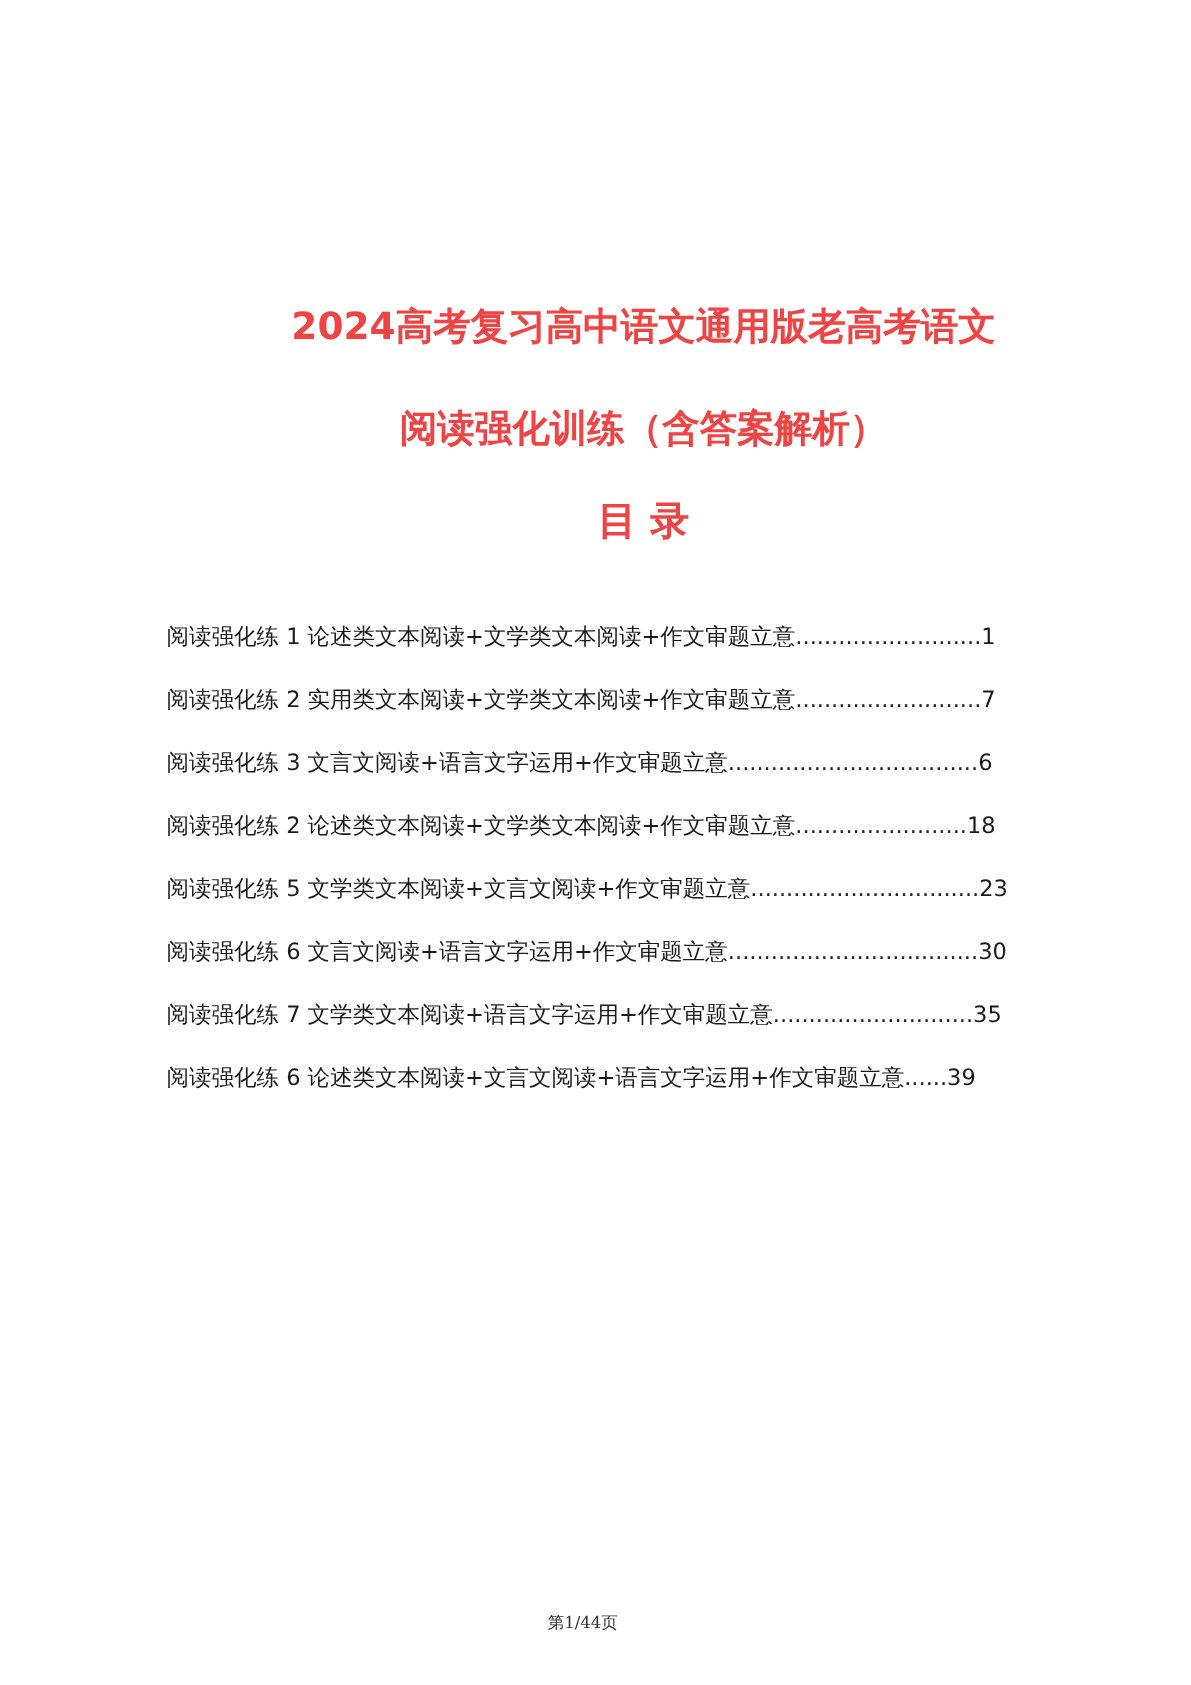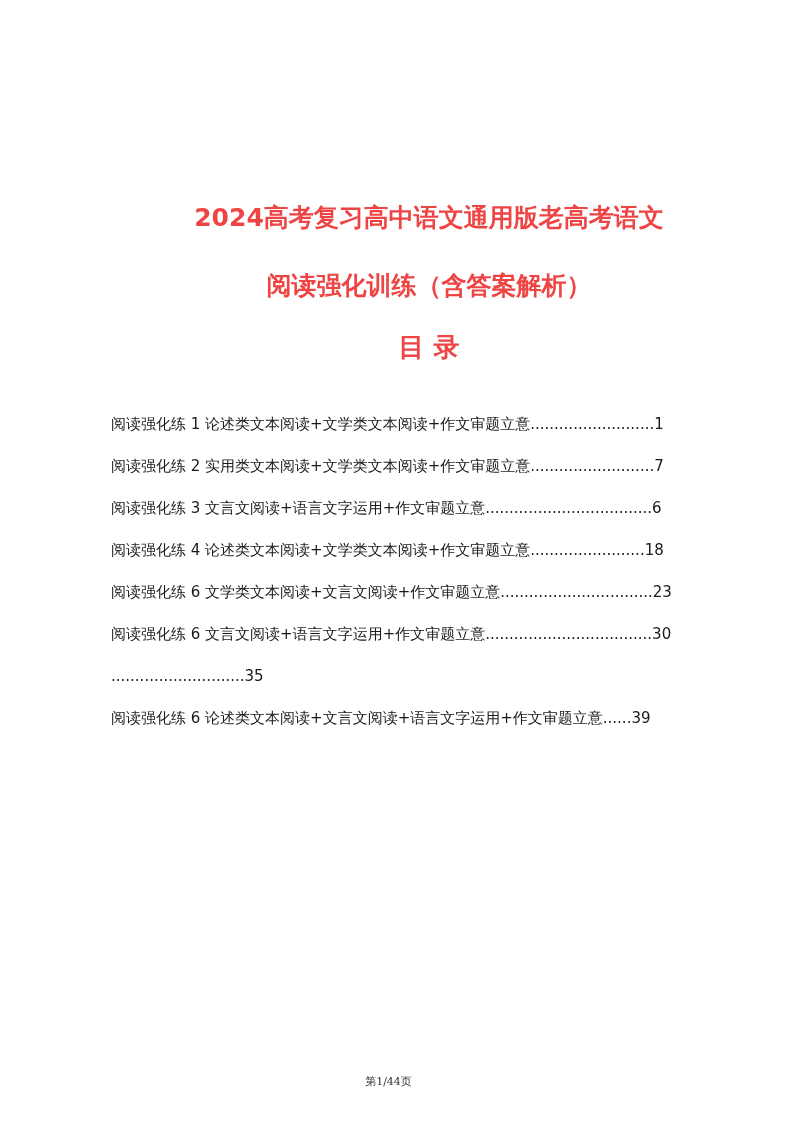--- a/index.html
+++ b/index.html
@@ -47,35 +47,36 @@
     <span class="lbl">阅读强化练 2 实用类文本阅读+文学类文本阅读+作文审题立意</span>
       <span class="dots">..........................</span>
       <span>7</span>
   </div>
   <div class="toc-row">
     <span class="lbl">阅读强化练 3 文言文阅读+语言文字运用+作文审题立意</span>
       <span class="dots">...................................</span>
       <span>6</span>
   </div>
   <div class="toc-row">
-    <span class="lbl">阅读强化练 4 论述类文本阅读+文学类文本阅读+作文审题立意</span>
+    <span class="lbl">阅读强化练 2 论述类文本阅读+文学类文本阅读+作文审题立意</span>
       <span class="dots">........................</span>
       <span>18</span>
   </div>
   <div class="toc-row">
-    <span class="lbl">阅读强化练 6 文学类文本阅读+文言文阅读+作文审题立意</span>
+    <span class="lbl">阅读强化练 5 文学类文本阅读+文言文阅读+作文审题立意</span>
       <span class="dots">................................</span>
       <span>23</span>
   </div>
   <div class="toc-row">
     <span class="lbl">阅读强化练 6 文言文阅读+语言文字运用+作文审题立意</span>
       <span class="dots">...................................</span>
       <span>30</span>
   </div>
   <div class="toc-row">
+    <span class="lbl">阅读强化练 7 文学类文本阅读+语言文字运用+作文审题立意</span>
       <span class="dots">............................</span>
       <span>35</span>
   </div>
   <div class="toc-row">
     <span class="lbl">阅读强化练 6 论述类文本阅读+文言文阅读+语言文字运用+作文审题立意</span>
       <span class="dots">......</span>
       <span>39</span>
   </div>
 </div>
 

